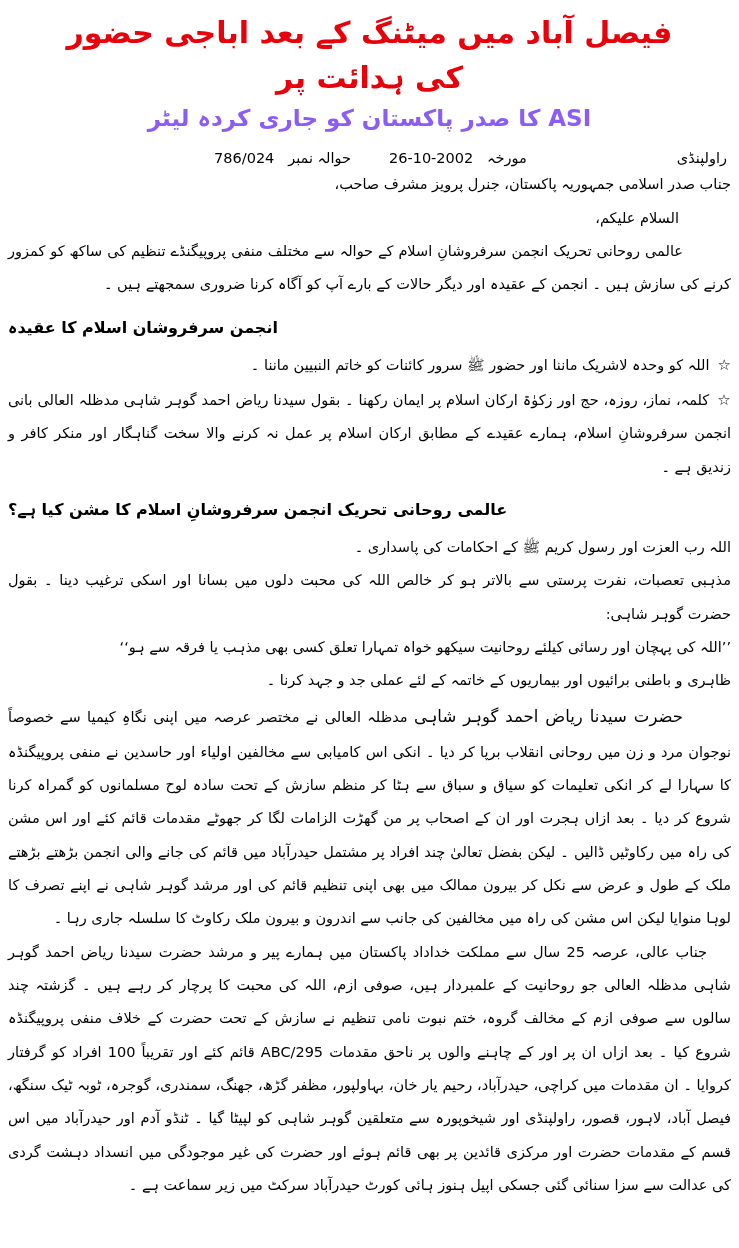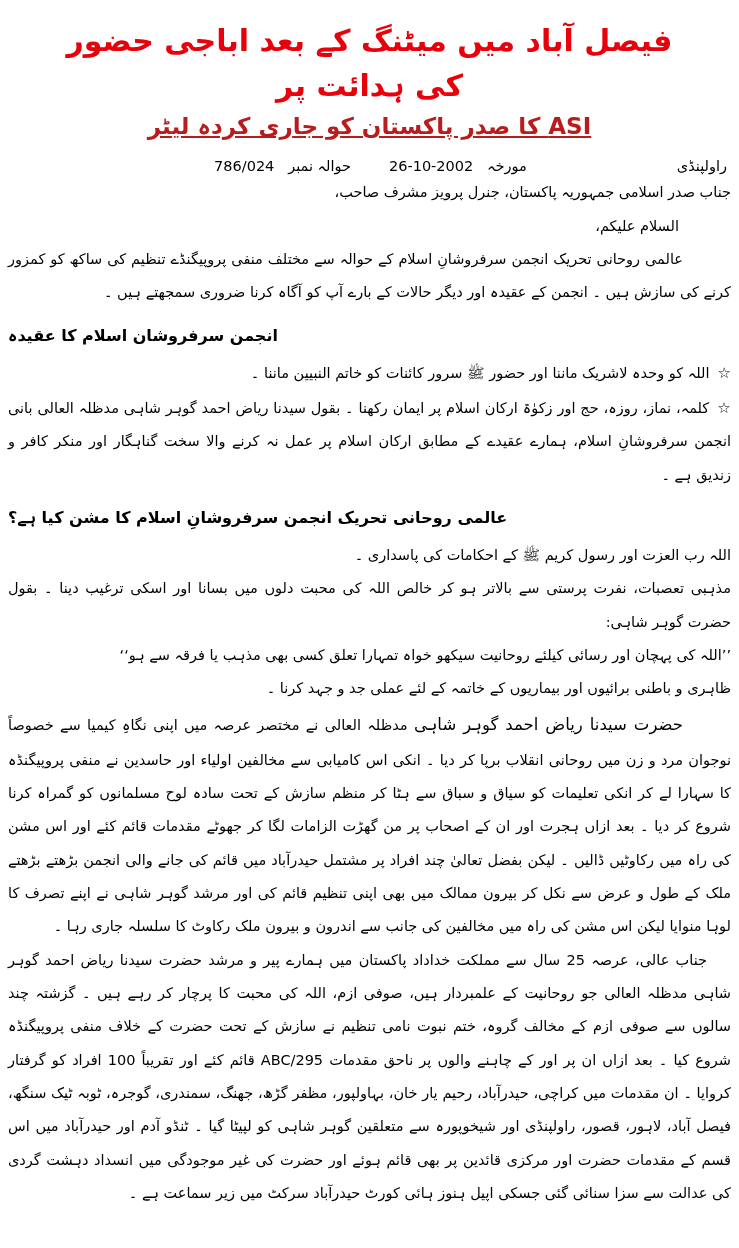--- a/index.html
+++ b/index.html
@@ -1,28 +1,28 @@
 <!DOCTYPE html>
 <html lang="ur" dir="rtl"><head>
 <meta charset="utf-8">
 <style>
   html,body{margin:0;padding:0;background:#ffffff;}
   .page{
     width:739px;height:1248px;box-sizing:border-box;
-    padding:12px 8px 6px 8px;direction:rtl;color:#000;
+    padding:4px 8px 6px 8px;direction:rtl;color:#000;
     font-family:"DejaVu Sans","Liberation Serif",sans-serif;
     overflow:hidden;background:#fff;
   }
   .main-heading{
     color:#e8000b;text-align:center;font-weight:bold;
     font-size:30px;line-height:1.5;margin:6px 30px 0 30px;
   }
   .sub-heading{
-    color:#b91c1c;text-align:center;font-weight:bold;
-    font-size:23px;line-height:1.4;margin:2px 0 0 0;text-decoration:underline;
+    color:#8b5cf6;text-align:center;font-weight:bold;
+    font-size:23px;line-height:1.4;margin:2px 0 0 0;
   }
   .meta-row{
     display:flex;align-items:baseline;font-size:14.5px;
     margin:16px 4px 2px 4px;
   }
   .meta-city{font-weight:normal;}
   .meta-date{margin-right:150px;}
   .meta-ref{margin-right:38px;}
   .num{direction:ltr;unicode-bidi:embed;}
   .body-text{font-size:14.5px;line-height:2.3;}

